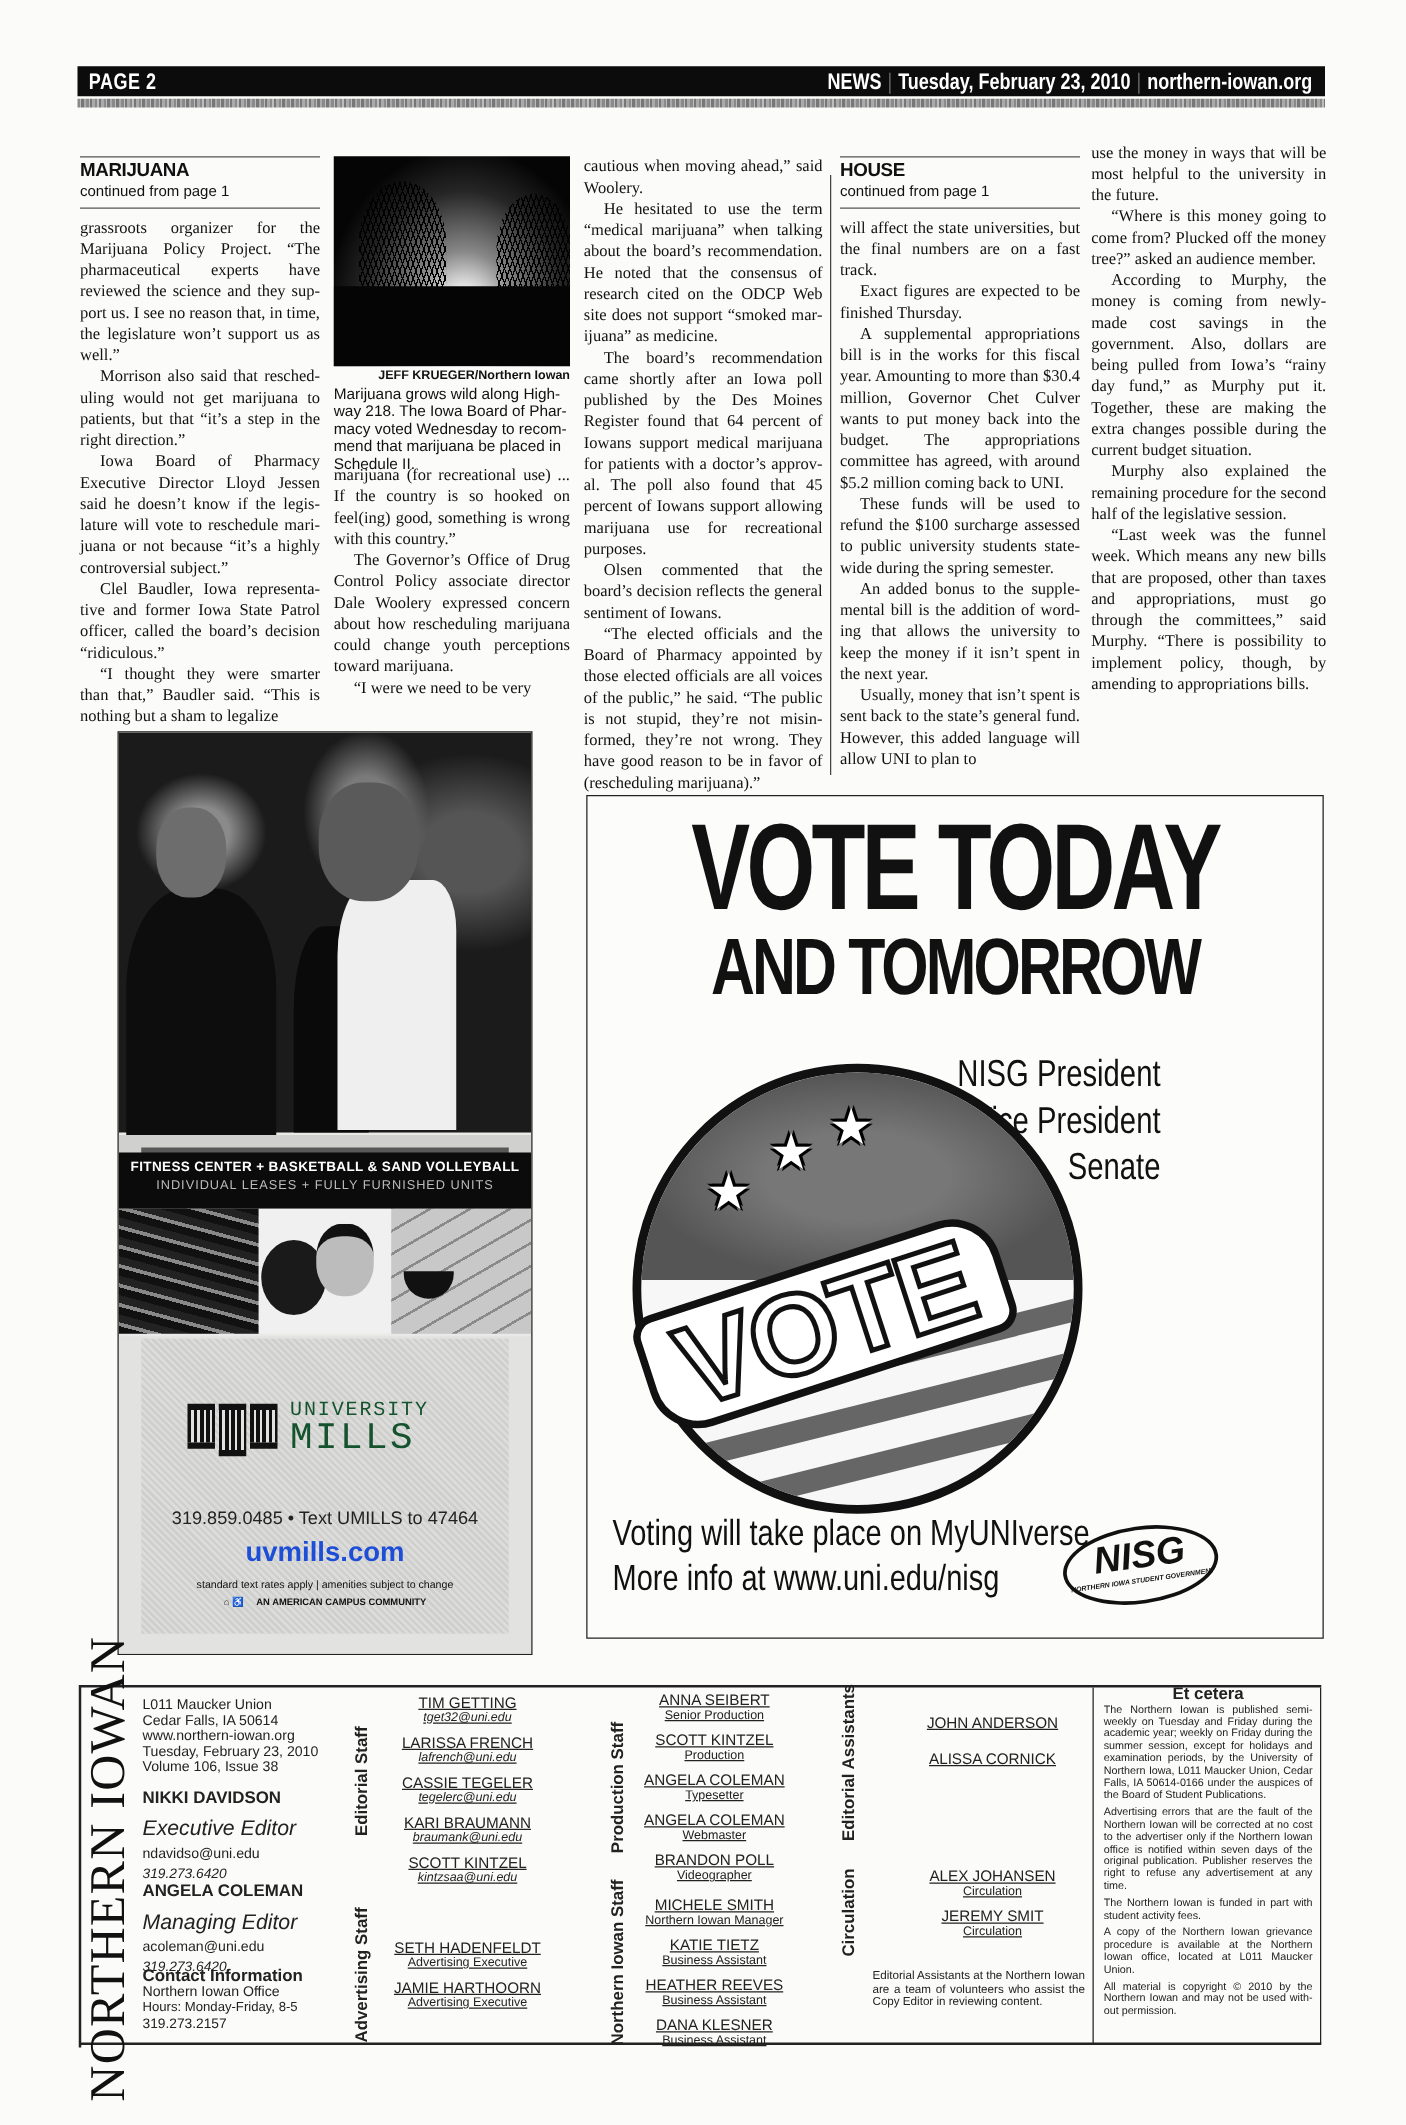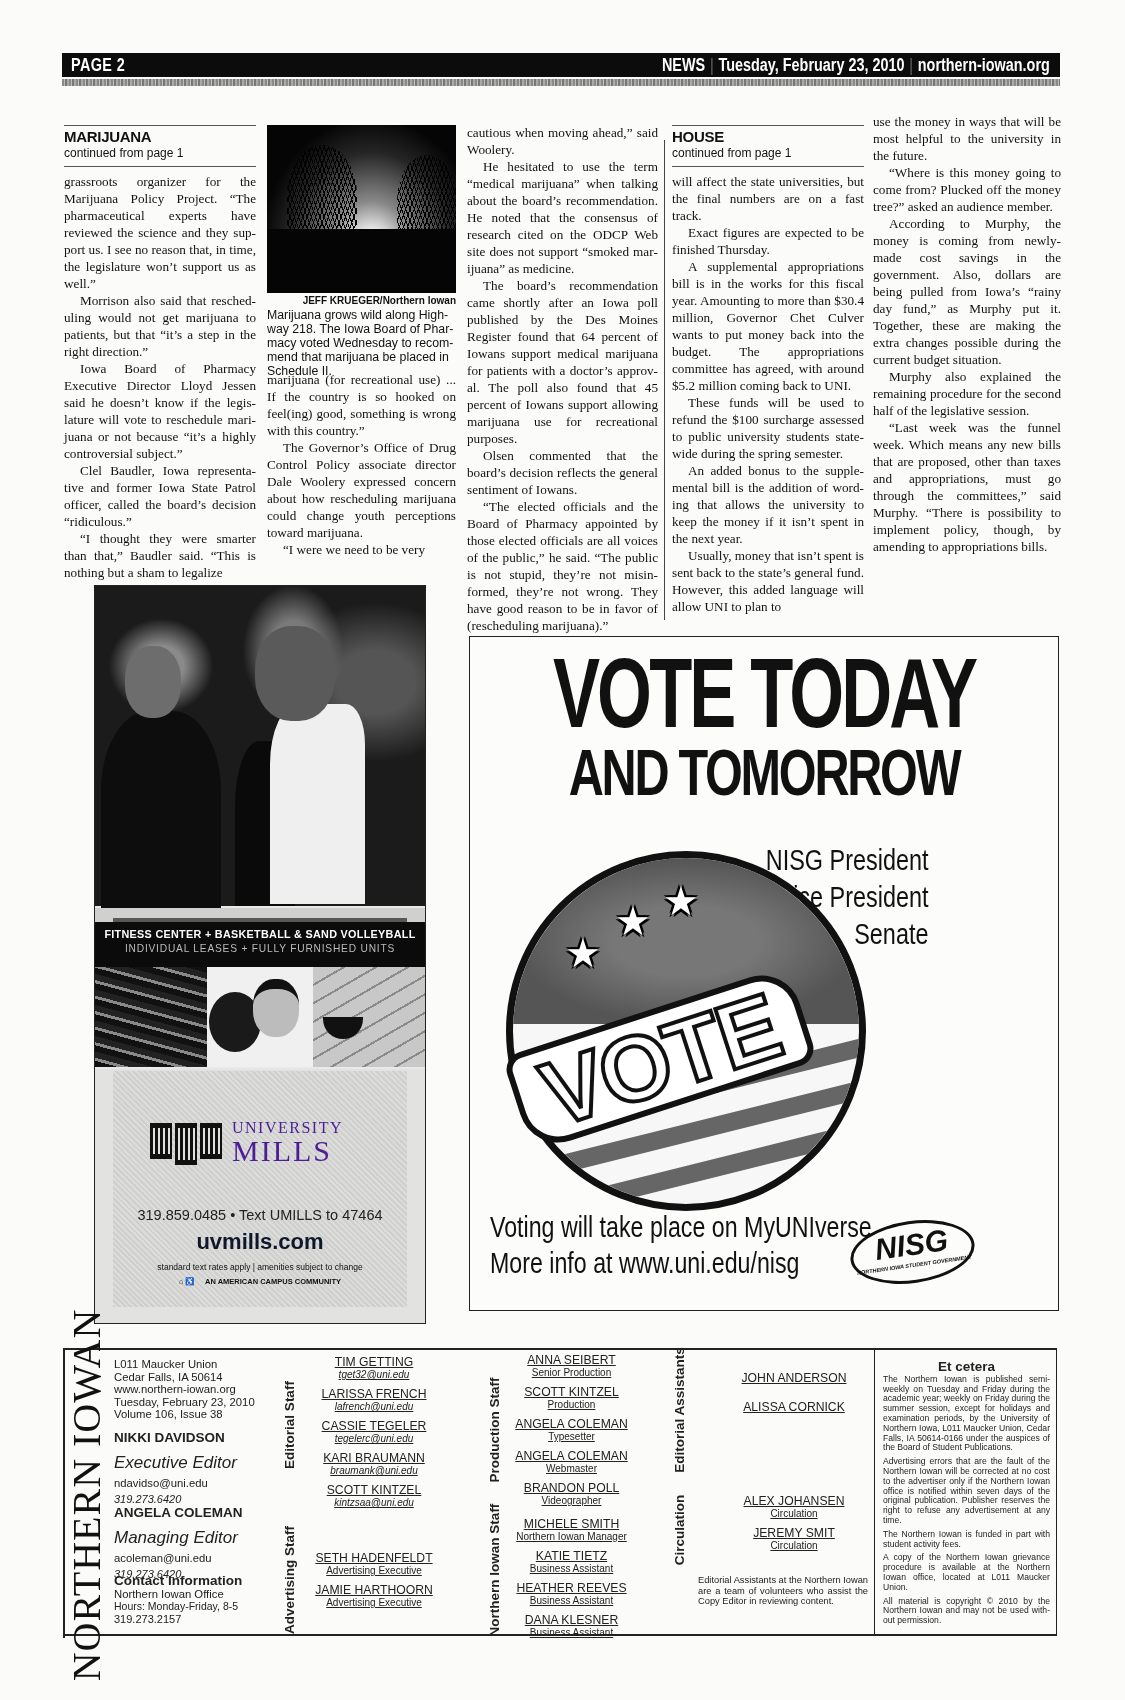--- a/index.html
+++ b/index.html
@@ -42,25 +42,25 @@
   .umad .strip .s2 { width: 32%; background: #f0f0f0; position: relative; }
   .umad .strip .s2 .ball { position: absolute; left: 2px; top: 25px; width: 52px; height: 60px; border-radius: 50%; background: #1a1a1a; }
   .umad .strip .s2 .face { position: absolute; left: 46px; top: 12px; width: 46px; height: 58px; border-radius: 45%; background: #bcbcbc; border-top: 10px solid #111; }
   .umad .strip .s3 { width: 34%; background: repeating-linear-gradient(-30deg, #c8c8c8 0 14px, #8a8a8a 14px 16px); position: relative; }
   .umad .strip .s3 .phone { position: absolute; left: 10px; top: 50px; width: 40px; height: 22px; border-radius: 0 0 20px 20px; background: #111; }
   .umad .lower { position: absolute; left: 0; top: 483px; width: 100%; height: 256px; background: #e2e2e0; }
   .umad .lower .tex { position: absolute; left: 18px; top: 2px; width: 294px; height: 236px; background: repeating-linear-gradient(45deg, #cfcfcd 0 2px, #dcdcda 2px 4px); }
   .umad .logo { position: absolute; left: 55px; top: 50px; display: flex; align-items: flex-end; }
   .umad .pillars { display: flex; gap: 3px; margin-right: 10px; }
   .umad .pillar { width: 22px; height: 36px; background: repeating-linear-gradient(90deg, #111 0 3px, #e2e2e0 3px 5px); border-top: 5px solid #111; border-bottom: 5px solid #111; }
-  .umad .wordmark { font-family: Liberation Serif, serif; color: #4c1d95; }
+  .umad .wordmark { font-family: Liberation Mono, monospace; color: #14532d; }
   .umad .wordmark .u { font-size: 16px; letter-spacing: 1.5px; }
   .umad .wordmark .m { font-size: 30px; letter-spacing: 2px; line-height: 28px; }
   .umad .phone-line { position: absolute; left: 0; width: 100%; top: 138px; text-align: center; font-family: "Liberation Sans", sans-serif; font-size: 14.5px; color: #222; }
-  .umad .site { position: absolute; left: 0; width: 100%; top: 160px; text-align: center; font-family: "Liberation Sans", sans-serif; font-size: 22px; font-weight: bold; color: #0f172a; }
+  .umad .site { position: absolute; left: 0; width: 100%; top: 160px; text-align: center; font-family: "Liberation Sans", sans-serif; font-size: 22px; font-weight: bold; color: #1d4ed8; }
   .umad .fine { position: absolute; left: 0; width: 100%; top: 193px; text-align: center; font-family: "Liberation Sans", sans-serif; font-size: 8.5px; color: #111; }
   .umad .acc { position: absolute; left: 0; width: 100%; top: 208px; text-align: center; font-family: "Liberation Sans", sans-serif; font-size: 7.5px; font-weight: bold; color: #111; }
   
   .votead { left: 469px; top: 636px; width: 590px; height: 675px; border: 1.5px solid #222; background: #fcfcfb; overflow: hidden; }
   .votead .h1 { position: absolute; left: 0; top: 8px; width: 100%; text-align: center; font-family: "Liberation Sans", sans-serif; font-weight: bold; font-size: 98px; line-height: 96px; letter-spacing: -4px; transform: scaleX(0.72); transform-origin: center; }
   .votead .h2 { position: absolute; left: 0; top: 104px; width: 100%; text-align: center; font-family: "Liberation Sans", sans-serif; font-weight: bold; font-size: 64px; line-height: 64px; letter-spacing: -3px; transform: scaleX(0.76); transform-origin: center; }
   .votead .offices { position: absolute; right: 130px; top: 204px; text-align: right; font-family: "Liberation Sans", sans-serif; font-size: 30px; line-height: 37px; transform: scaleX(0.78); transform-origin: right; }
   .votead .button { position: absolute; left: 36px; top: 214px; width: 360px; height: 360px; border-radius: 50%; border: 7px solid #111; background: #f7f7f7; overflow: hidden; }
   .votead .button .dark { position: absolute; left: 0; top: 0; width: 100%; height: 48%; background: radial-gradient(#777 0 30%, #555 70%); }
   .votead .button .stripe { position: absolute; left: -20px; width: 420px; height: 18px; background: #666; transform: rotate(-14deg); }
@@ -82,21 +82,21 @@
   .mast .person-role { font-size: 17px; margin-top: 8px; font-style: italic; }
   .mast .person-email { font-size: 11.3px; margin-top: 4px; }
   .mast .person-phone { font-size: 11px; font-style: italic; margin-top: 4px; }
   .vlabel { position: absolute; width: 20px; }
   .vlabel span { position: absolute; left: 50%; top: 50%; transform: translate(-50%, -50%) rotate(-90deg); white-space: nowrap; font-weight: bold; font-size: 13.5px; letter-spacing: 0; }
   .staff { position: absolute; text-align: center; }
   .staff .nm { font-size: 12.2px; line-height: 13px; }
   .staff .sub { font-size: 10px; line-height: 12px; }
   .staff .em { font-size: 10px; line-height: 12px; font-style: italic; }
   .staff .item { margin-bottom: 7px; text-decoration: underline; }
-  .etc { position: absolute; left: 866px; top: 0; width: 130px; height: 285px; border-left: 1.5px solid #222; border-right: 1.5px solid #222; padding: 12px 6px 0 8px; font-size: 8.6px; line-height: 9.8px; text-align: justify; }
+  .etc { position: absolute; left: 866px; top: 0; width: 130px; height: 285px; border-left: 1.5px solid #222; border-right: 1.5px solid #222; padding: 0 6px 0 8px; font-size: 8.6px; line-height: 9.8px; text-align: justify; }
   .etc h3 { text-align: center; font-size: 13.5px; font-weight: bold; margin-bottom: 3px; }
   .etc p { margin-bottom: 4px; }
   .note { position: absolute; left: 698px; top: 238px; width: 160px; font-size: 9.3px; line-height: 10.5px; text-align: justify; }
 </style>
 </head>
 <body>
 
 <div class="abs topbar">
   <span class="page">PAGE 2</span>
   <span class="right">

